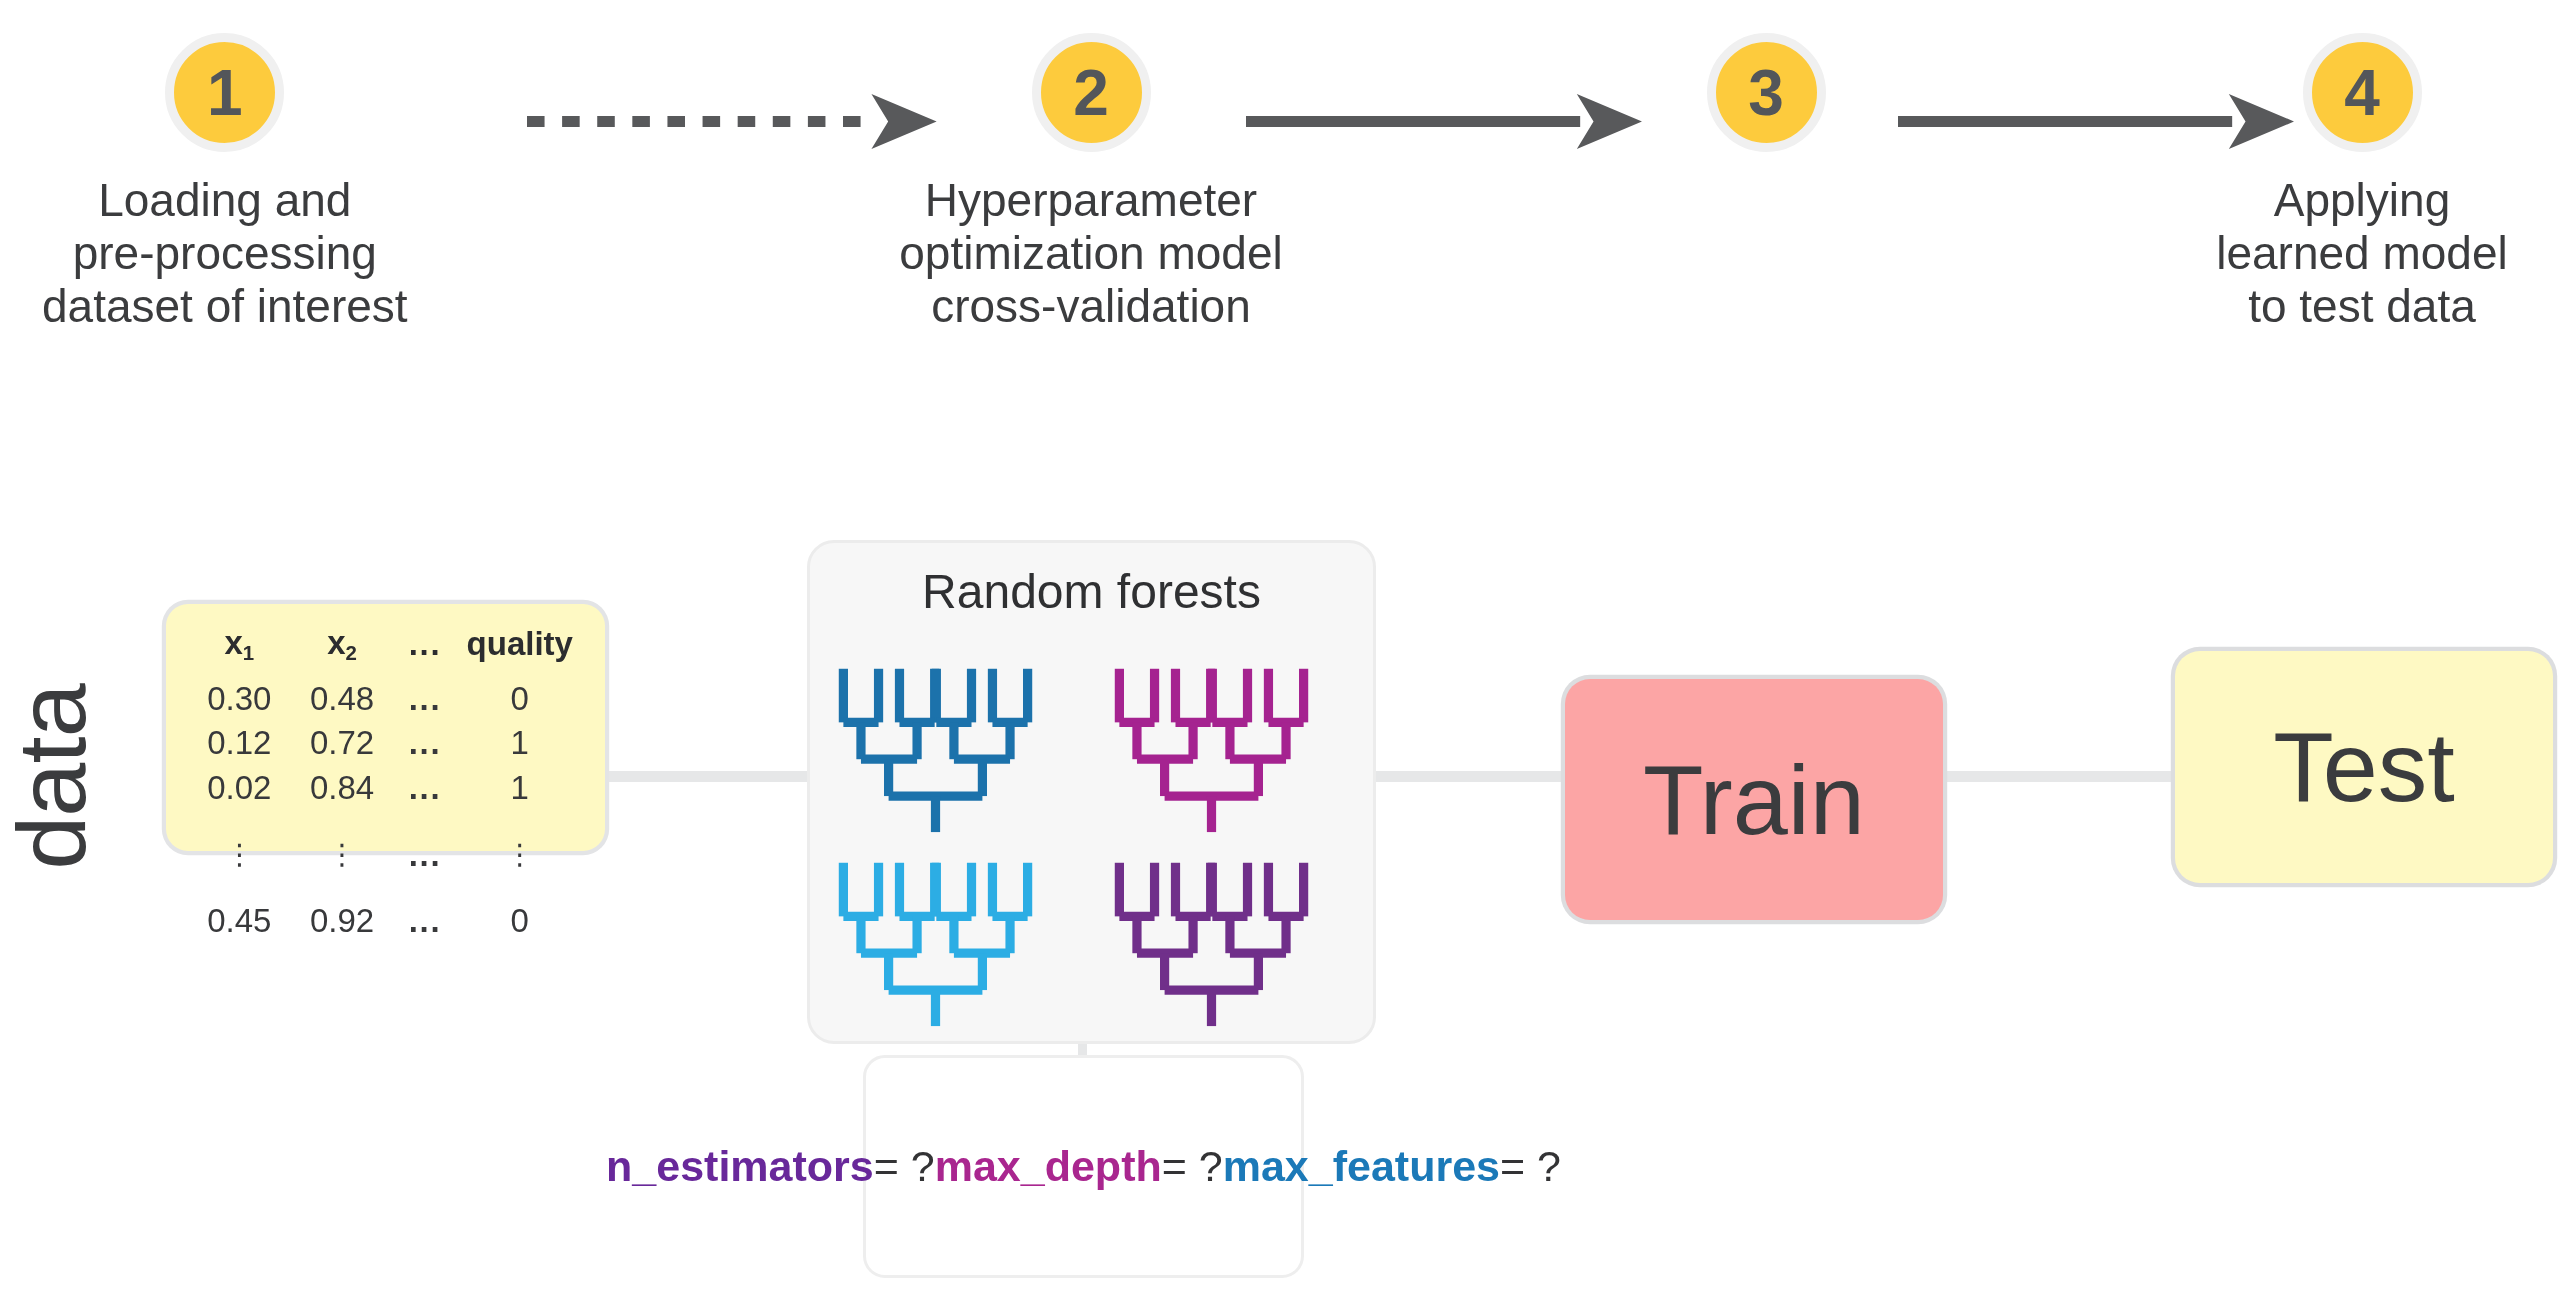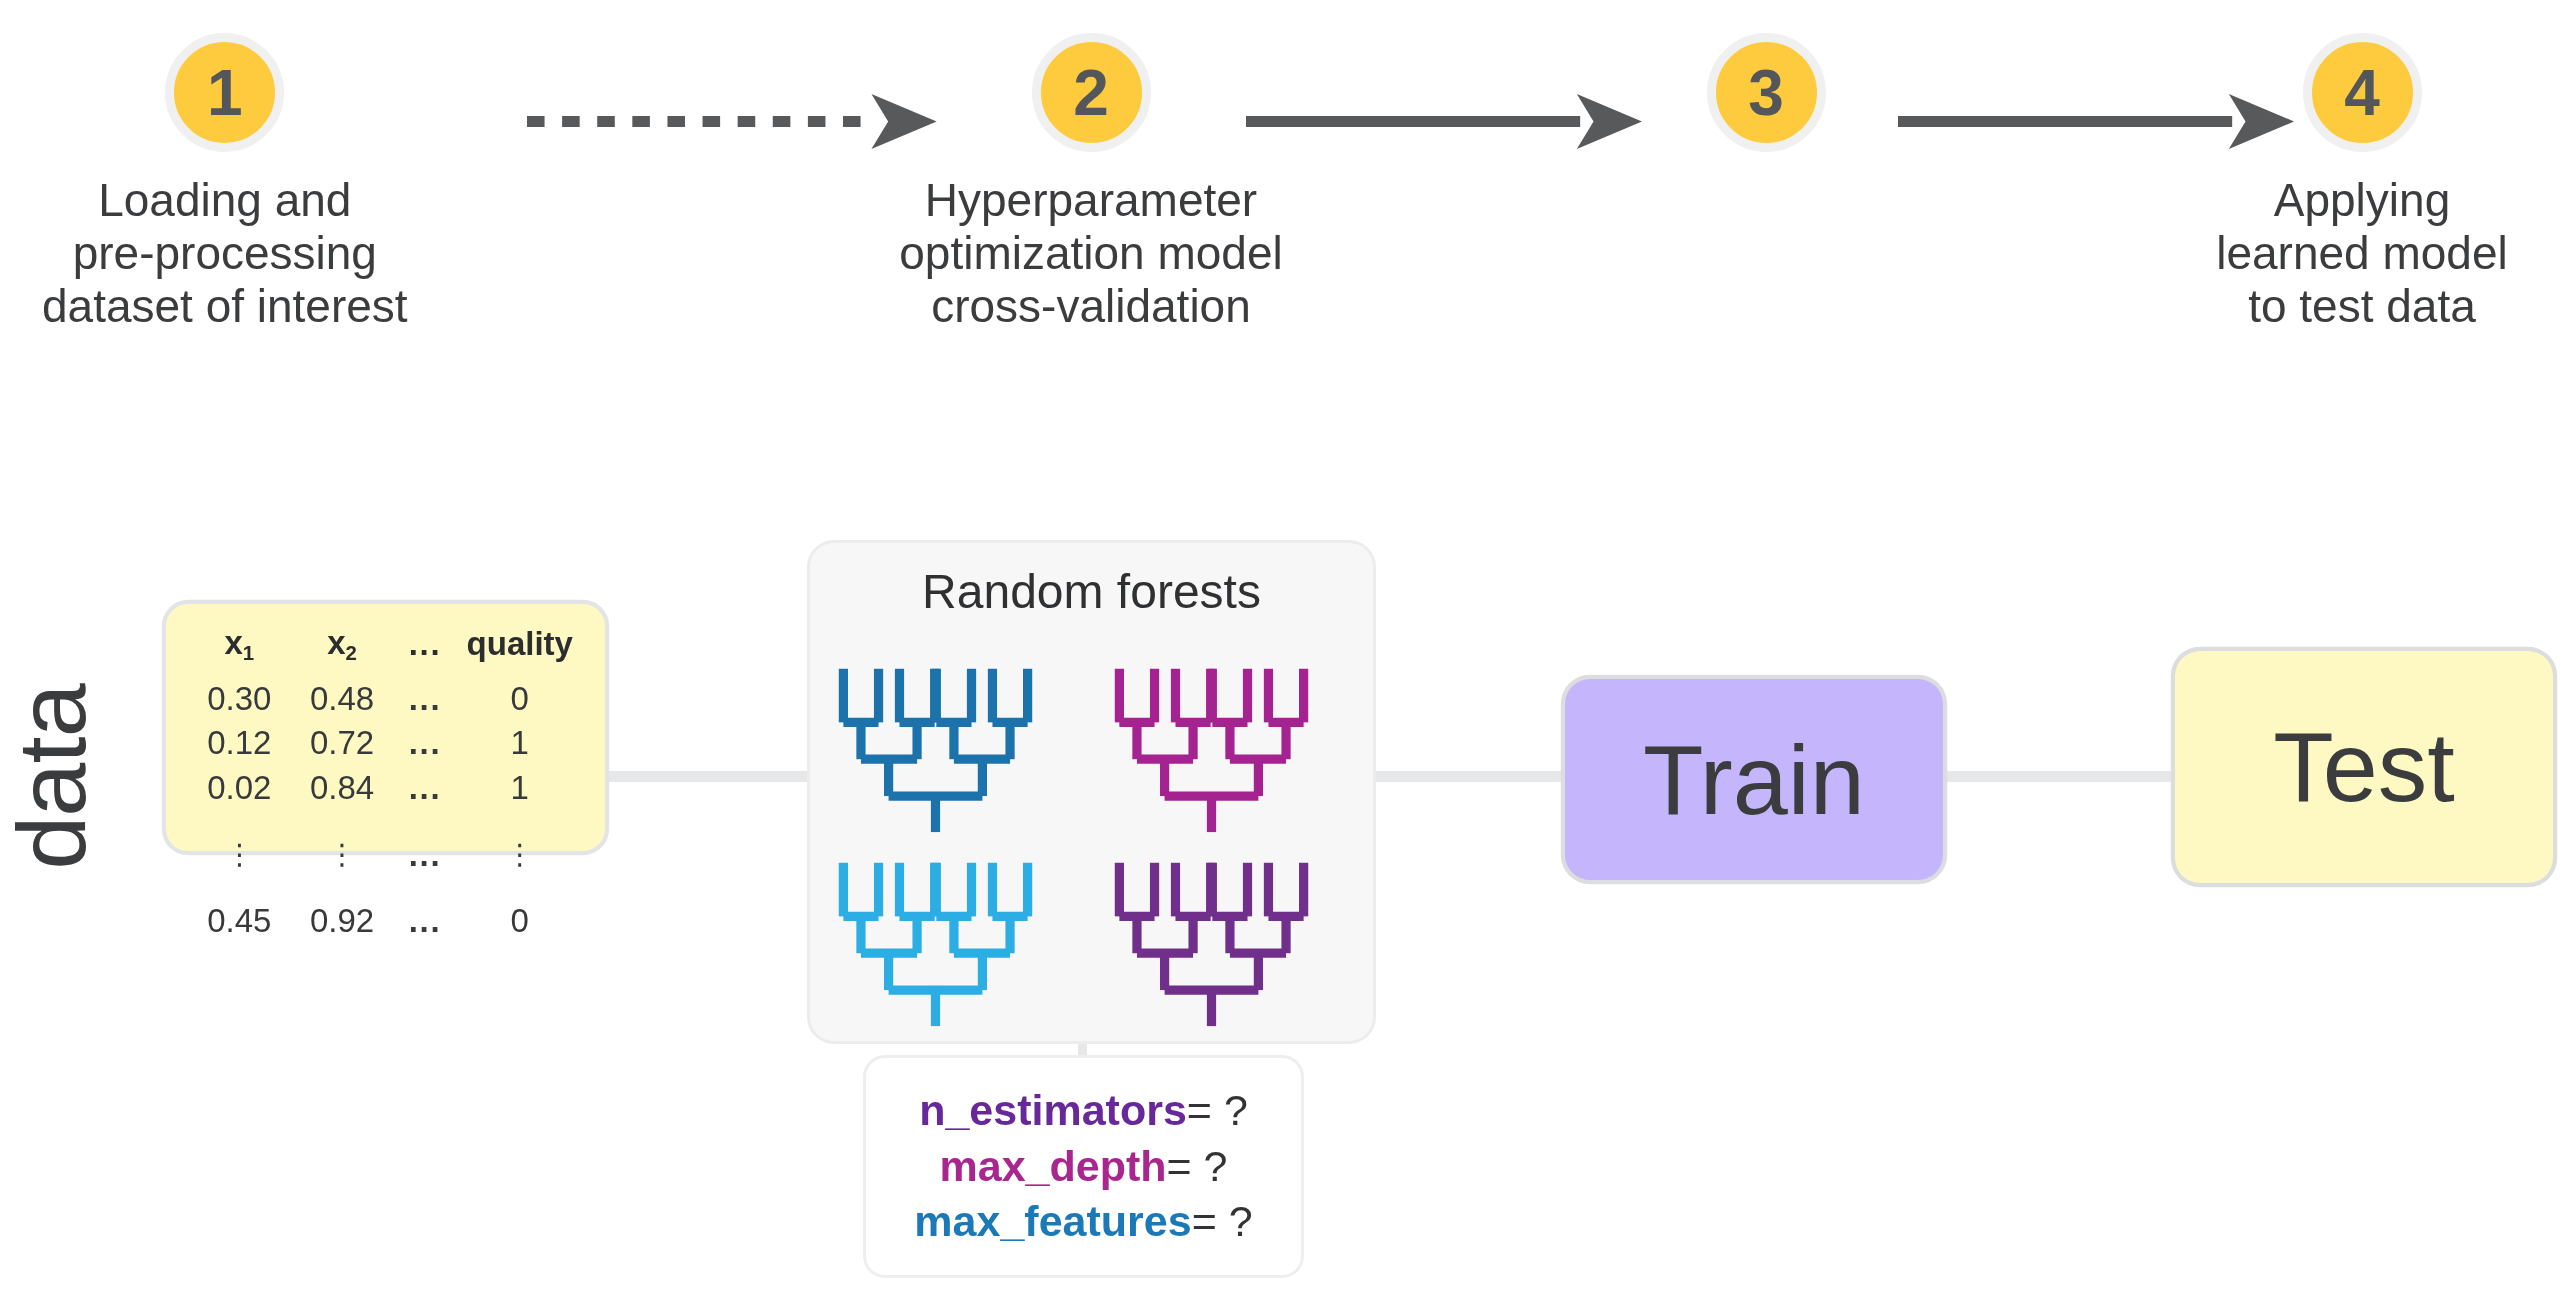--- a/index.html
+++ b/index.html
@@ -166,21 +166,21 @@
     position: absolute;
     left: 863px;
     top: 1055px;
     width: 441px;
     height: 223px;
     background: #ffffff;
     border: 3.3px solid #eeeeee;
     border-radius: 22px;
     box-sizing: border-box;
     display: flex;
-    flex-direction: column;
+    flex-direction: row;
     align-items: center;
     justify-content: center;
   }
   .param-row {
     font-size: 43px;
     line-height: 1.30;
     color: #333335;
     white-space: nowrap;
     text-align: center;
   }
@@ -196,22 +196,22 @@
     align-items: center;
     justify-content: center;
     font-size: 99px;
     color: #3b3c3e;
     box-sizing: border-box;
   }
   .train-box {
     left: 1565px;
     top: 679px;
     width: 378px;
-    height: 201px;
-    background: #c4b5fd;
+    height: 241px;
+    background: #fca5a5;
   }
   .test-box {
     left: 2175px;
     top: 651px;
     width: 378px;
     height: 232px;
     background: #fef9c3;
   }
 </style>
 </head>

